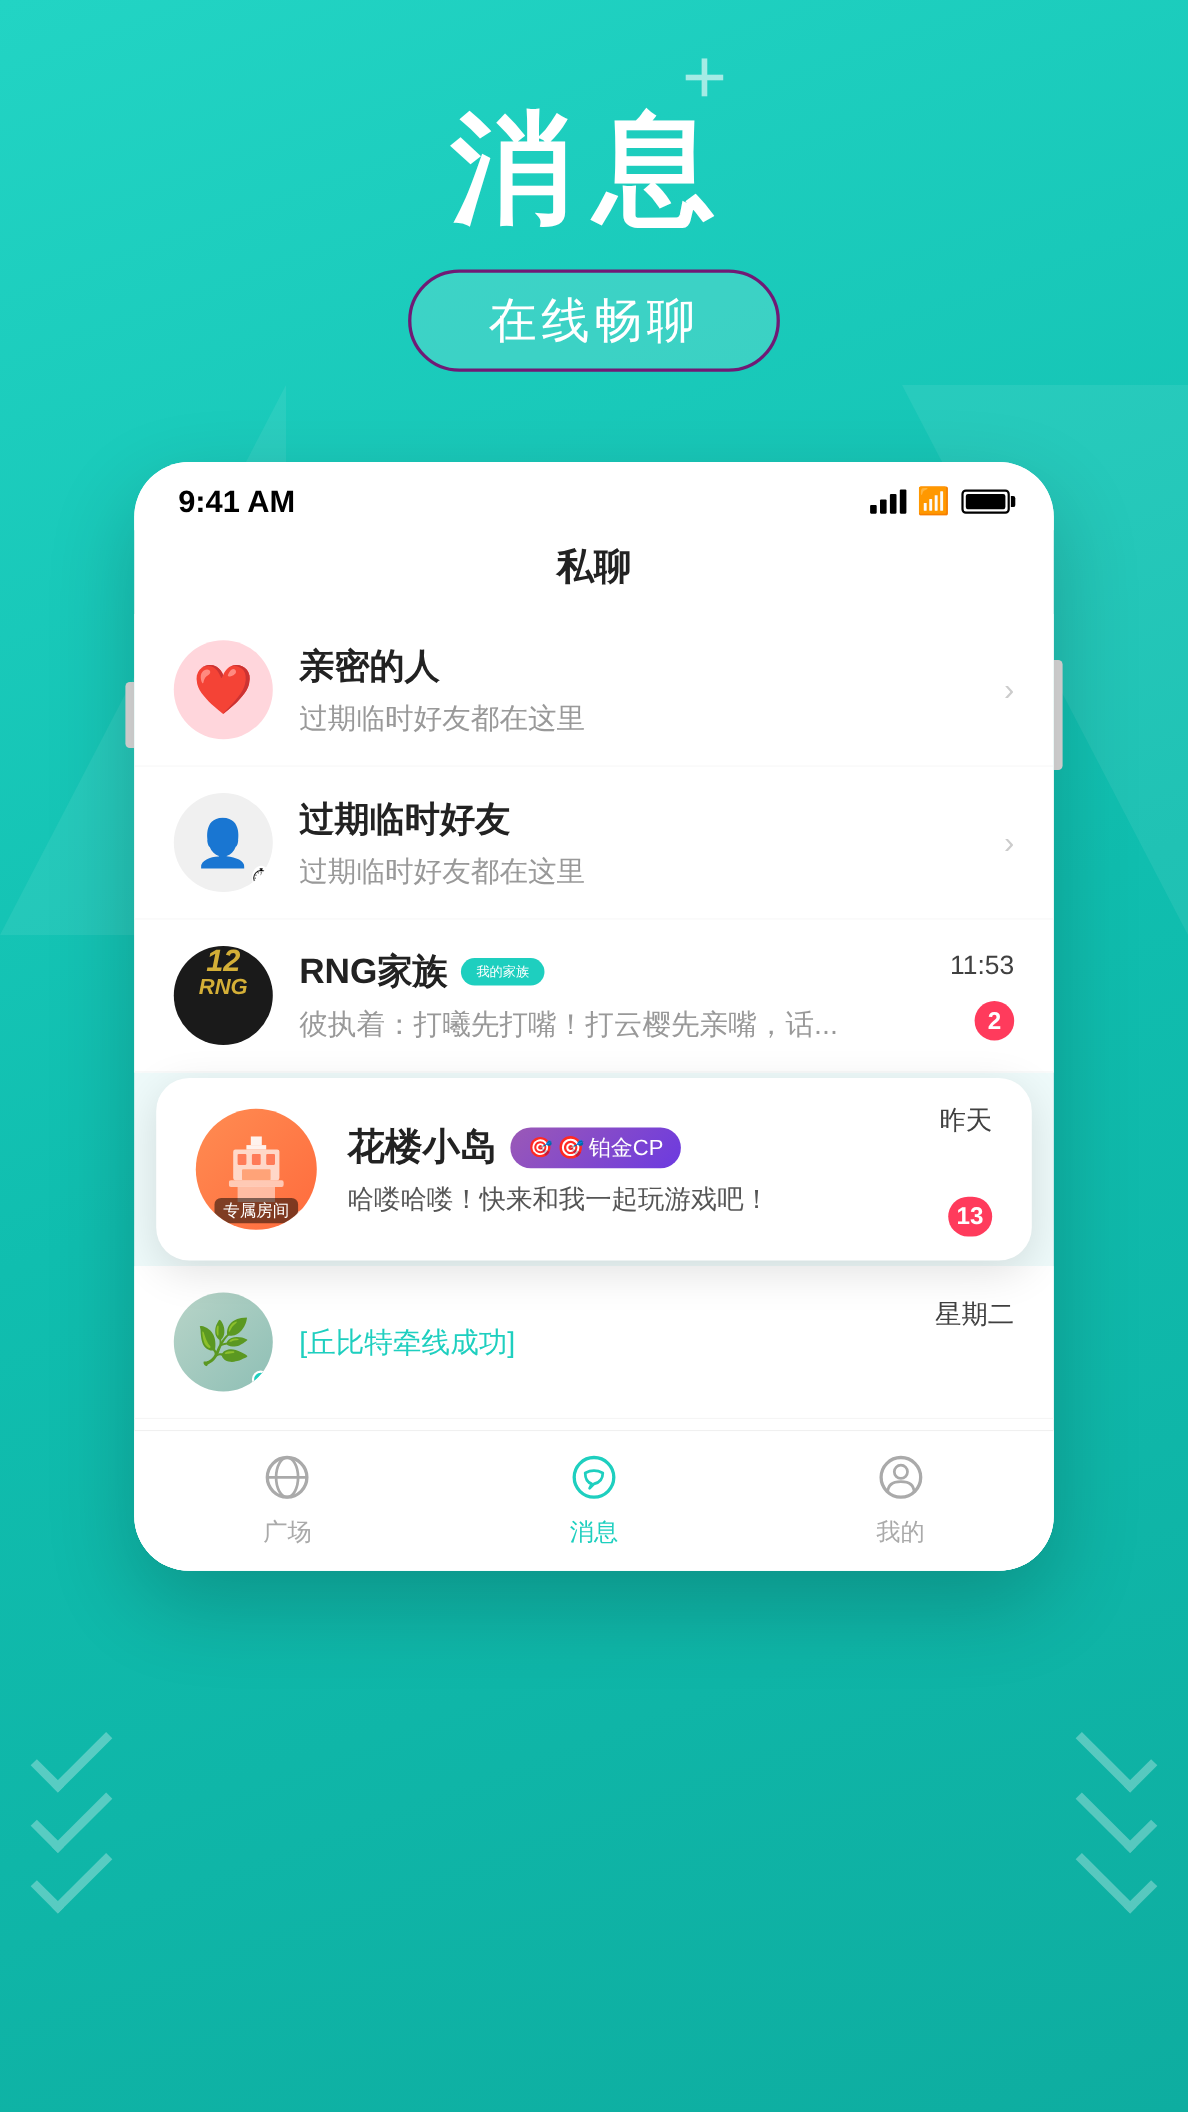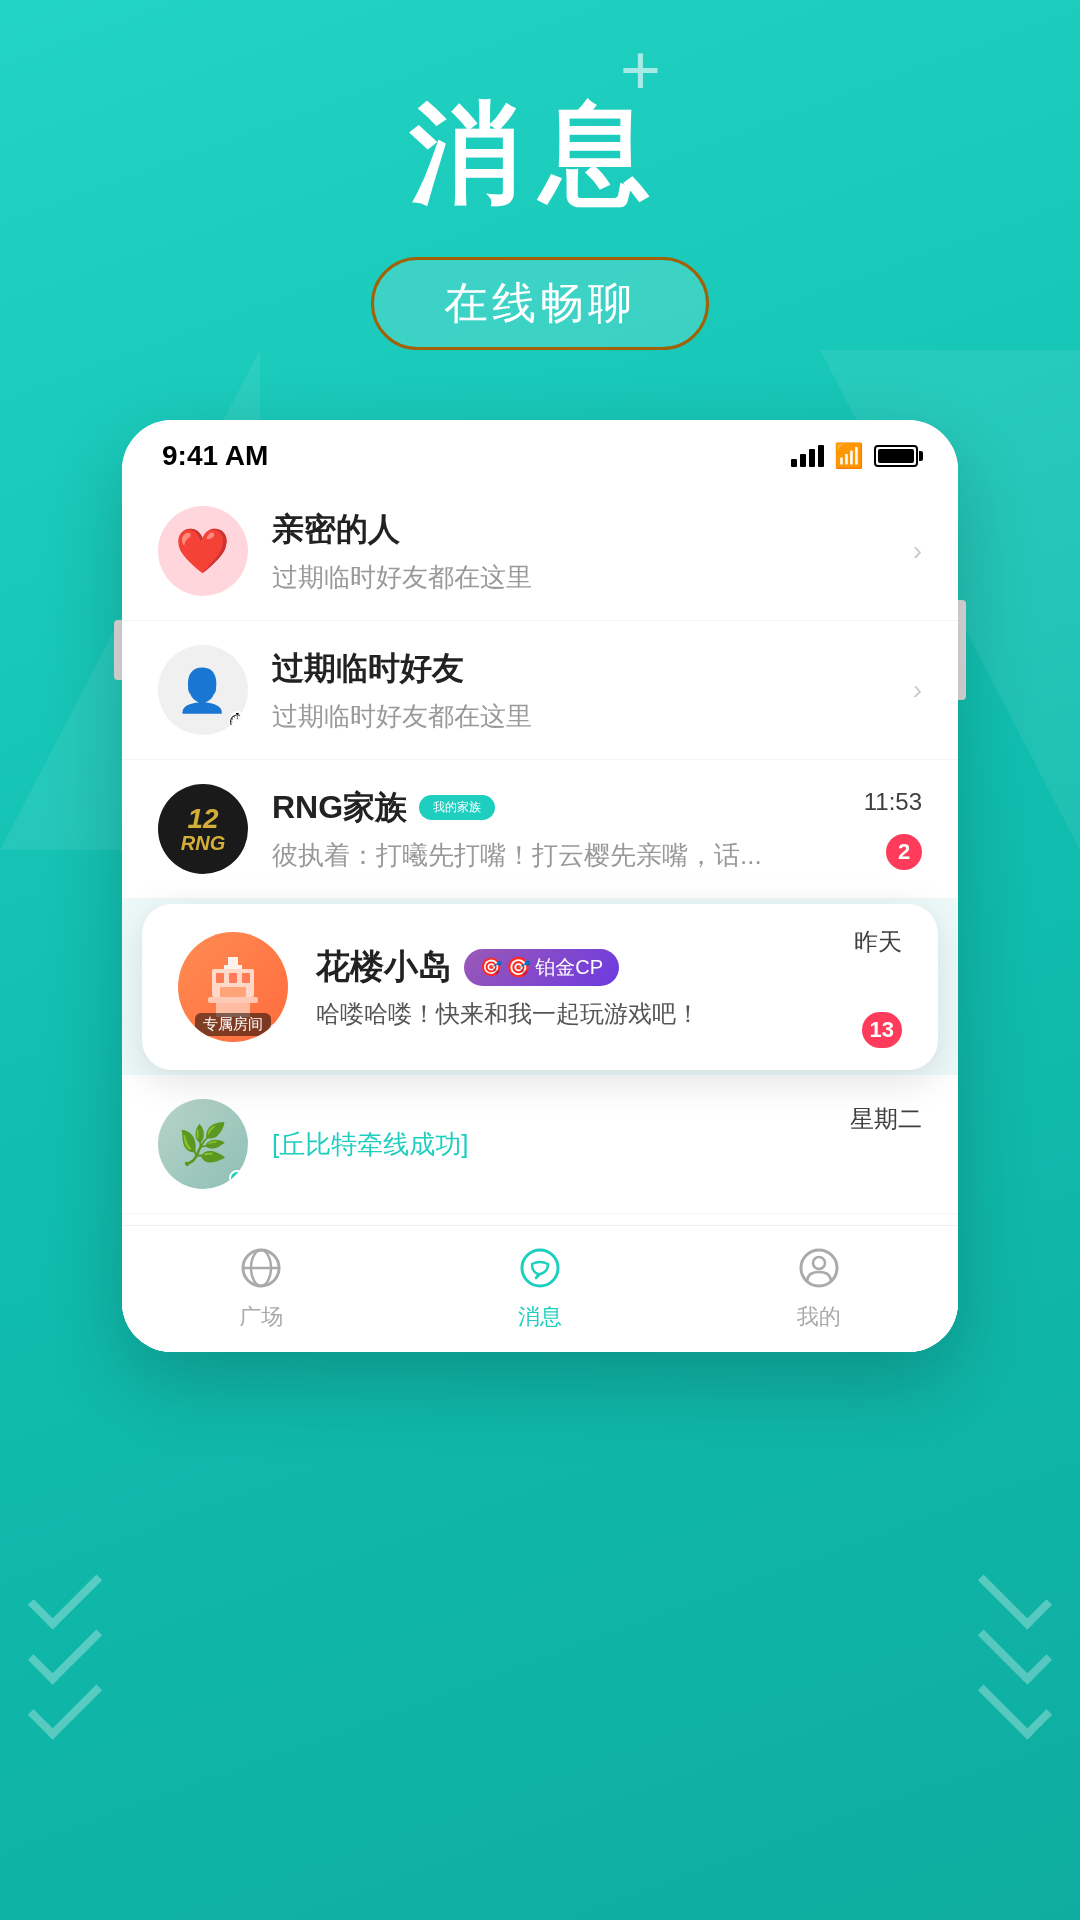--- a/index.html
+++ b/index.html
@@ -219,21 +219,20 @@
       background: #F0F0F0;
     }
 
     
     .rng-logo {
       width: 90px;
       height: 90px;
       border-radius: 50%;
       background: #1a1a1a;
       display: flex;
-      align-items: center;
       justify-content: center;
       color: #FFD700;
       font-size: 22px;
       font-weight: 900;
       font-style: italic;
       line-height: 1.1;
       text-align: center;
       flex-shrink: 0;
       margin-right: 24px;
     }
@@ -454,21 +453,21 @@
 <div class="top-section">
   
   <div style="position:absolute;top:30px;left:50%;margin-left:80px;color:rgba(255,255,255,0.6);font-size:70px;font-weight:300;">+</div>
   
   <div style="font-size:110px;font-weight:700;color:white;letter-spacing:20px;display:inline-block;position:relative;">
     <span>消息</span>
   </div>
   
   <br>
   
-  <div style="display:inline-block;border:3px solid #a16207;border-radius:50px;padding:14px 70px;margin-top:28px;background:rgba(255,255,255,0.15);">
+  <div style="display:inline-block;border:3px solid #701a75;border-radius:50px;padding:14px 70px;margin-top:16px;background:rgba(255,255,255,0.15);">
     <span style="font-size:44px;color:white;font-weight:500;letter-spacing:4px;">在线畅聊</span>
   </div>
 </div>
 
 <div class="phone-mockup-area">
 
   <div class="phone-side-left"></div>
   <div class="phone-side-right"></div>
 
   <div class="phone-screen">
@@ -482,20 +481,21 @@
           <div class="signal-bar" style="height:18px;"></div>
           <div class="signal-bar" style="height:22px;"></div>
         </div>
         <span style="font-size:24px;">📶</span>
         <div class="battery-icon">
           <div class="battery-fill"></div>
         </div>
       </div>
     </div>
 
+    <div class="screen-title">私聊</div>
 
     <div class="screen-content">
 
       <div class="chat-item">
         <div class="chat-avatar avatar-pink">
           <span class="heart-icon">❤️</span>
         </div>
         <div class="chat-content">
           <div class="chat-name-row">
             <span class="chat-name">亲密的人</span>

